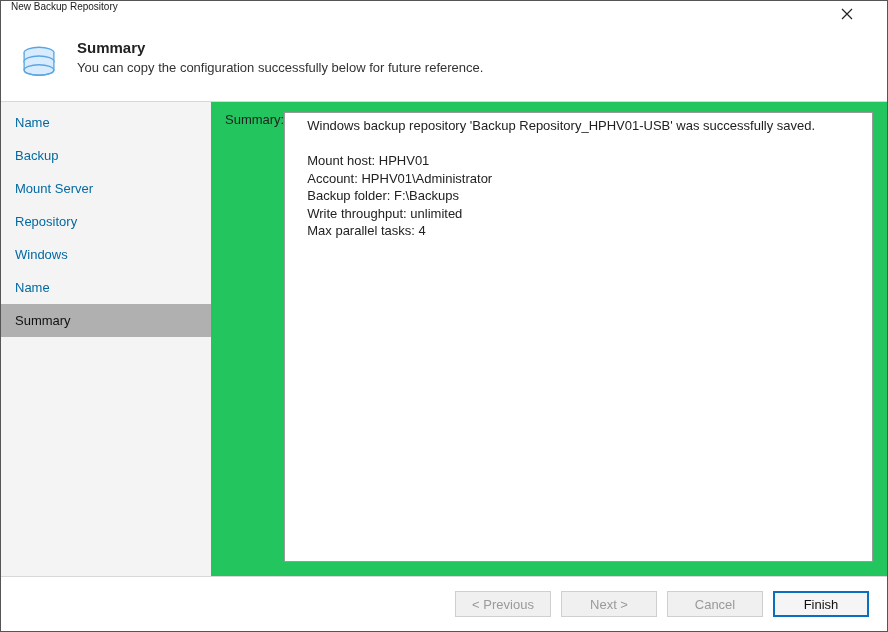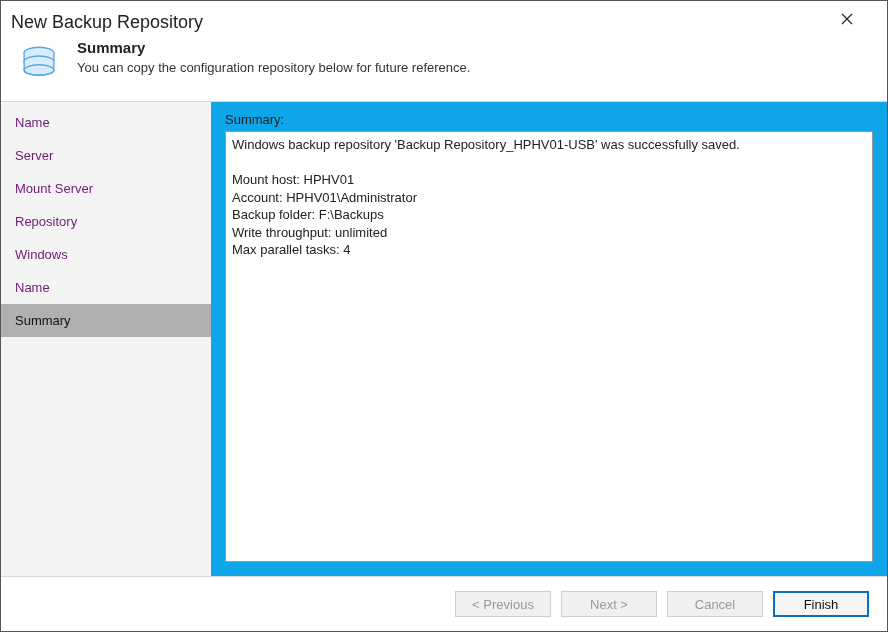--- a/index.html
+++ b/index.html
@@ -15,23 +15,23 @@
     height: 632px;
     border: 1px solid #555;
     position: relative;
     background: #fff;
     display: flex;
     flex-direction: column;
   }
   .titlebar {
     height: 32px;
     display: flex;
-    align-items: flex-end;
+    align-items: flex-start;
     padding: 0 20px 0 10px;
-    font-size: 18px;
+    font-size: 10px;
     color: #222;
   }
   .titlebar .spacer { flex: 1; }
   .close-btn {
     width: 40px; height: 28px;
     display: flex; align-items: center; justify-content: center;
     cursor: pointer;
   }
   .close-btn svg { width: 12px; height: 12px; }
   .header {
@@ -66,46 +66,46 @@
   }
   .sidebar {
     width: 210px;
     flex: 0 0 auto;
     padding-top: 4px;
     background: #f4f4f4;
   }
   .sidebar-item {
     padding: 9px 14px;
     font-size: 13px;
-    color: #701a75;
+    color: #0369a1;
     cursor: default;
   }
   .sidebar-item.active {
     background: #b0b0b0;
     color: #111;
   }
   .content {
     flex: 1;
     padding: 10px 14px 14px 14px;
     display: flex;
-    flex-direction: column;
-    background: #0ea5e9;
+    flex-direction: row;
+    background: #22c55e;
     min-height: 0;
     justify-content: center;
   }
   .content-label {
     font-size: 13px;
     color: #222;
     margin-bottom: 4px;
   }
   .summary-box {
     flex: 1;
     border: 1px solid #9a9a9a;
     background: #fff;
-    padding: 4px 6px;
+    padding: 4px 22px;
     font-size: 13px;
     line-height: 1.35;
     white-space: pre-line;
     overflow: auto;
     color: #222;
   }
   .footer {
     height: 54px;
     display: flex;
     align-items: center;
@@ -158,28 +158,28 @@
       <svg viewBox="0 0 48 48">
         <ellipse cx="24" cy="12" rx="17" ry="6" fill="#d9ecff" stroke="#5aa6e0" stroke-width="1.5"></ellipse>
         <path d="M7 12 v10 a17 6 0 0 0 34 0 v-10" fill="#d9ecff" stroke="#5aa6e0" stroke-width="1.5"></path>
         <ellipse cx="24" cy="22" rx="17" ry="6" fill="none" stroke="#5aa6e0" stroke-width="1.5"></ellipse>
         <path d="M7 22 v10 a17 6 0 0 0 34 0 v-10" fill="#d9ecff" stroke="#5aa6e0" stroke-width="1.5"></path>
         <ellipse cx="24" cy="32" rx="17" ry="6" fill="none" stroke="#5aa6e0" stroke-width="1.5"></ellipse>
       </svg>
     </div>
     <div class="header-text">
       <h1>Summary</h1>
-      <p>You can copy the configuration repository below for future reference.</p>
+      <p>You can copy the configuration successfully below for future reference.</p>
     </div>
   </div>
 
   <div class="body">
     <div class="sidebar" id="sidebar">
         <div class="sidebar-item"><span>Name</span></div>
-        <div class="sidebar-item"><span>Server</span></div>
+        <div class="sidebar-item"><span>Backup</span></div>
         <div class="sidebar-item"><span>Mount Server</span></div>
         <div class="sidebar-item"><span>Repository</span></div>
         <div class="sidebar-item"><span>Windows</span></div>
         <div class="sidebar-item"><span>Name</span></div>
         <div class="sidebar-item active"><span>Summary</span></div>
       </div>
     <div class="content">
       <div class="content-label">Summary:</div>
       <div class="summary-box">Windows backup repository 'Backup Repository_HPHV01-USB' was successfully saved.
 

